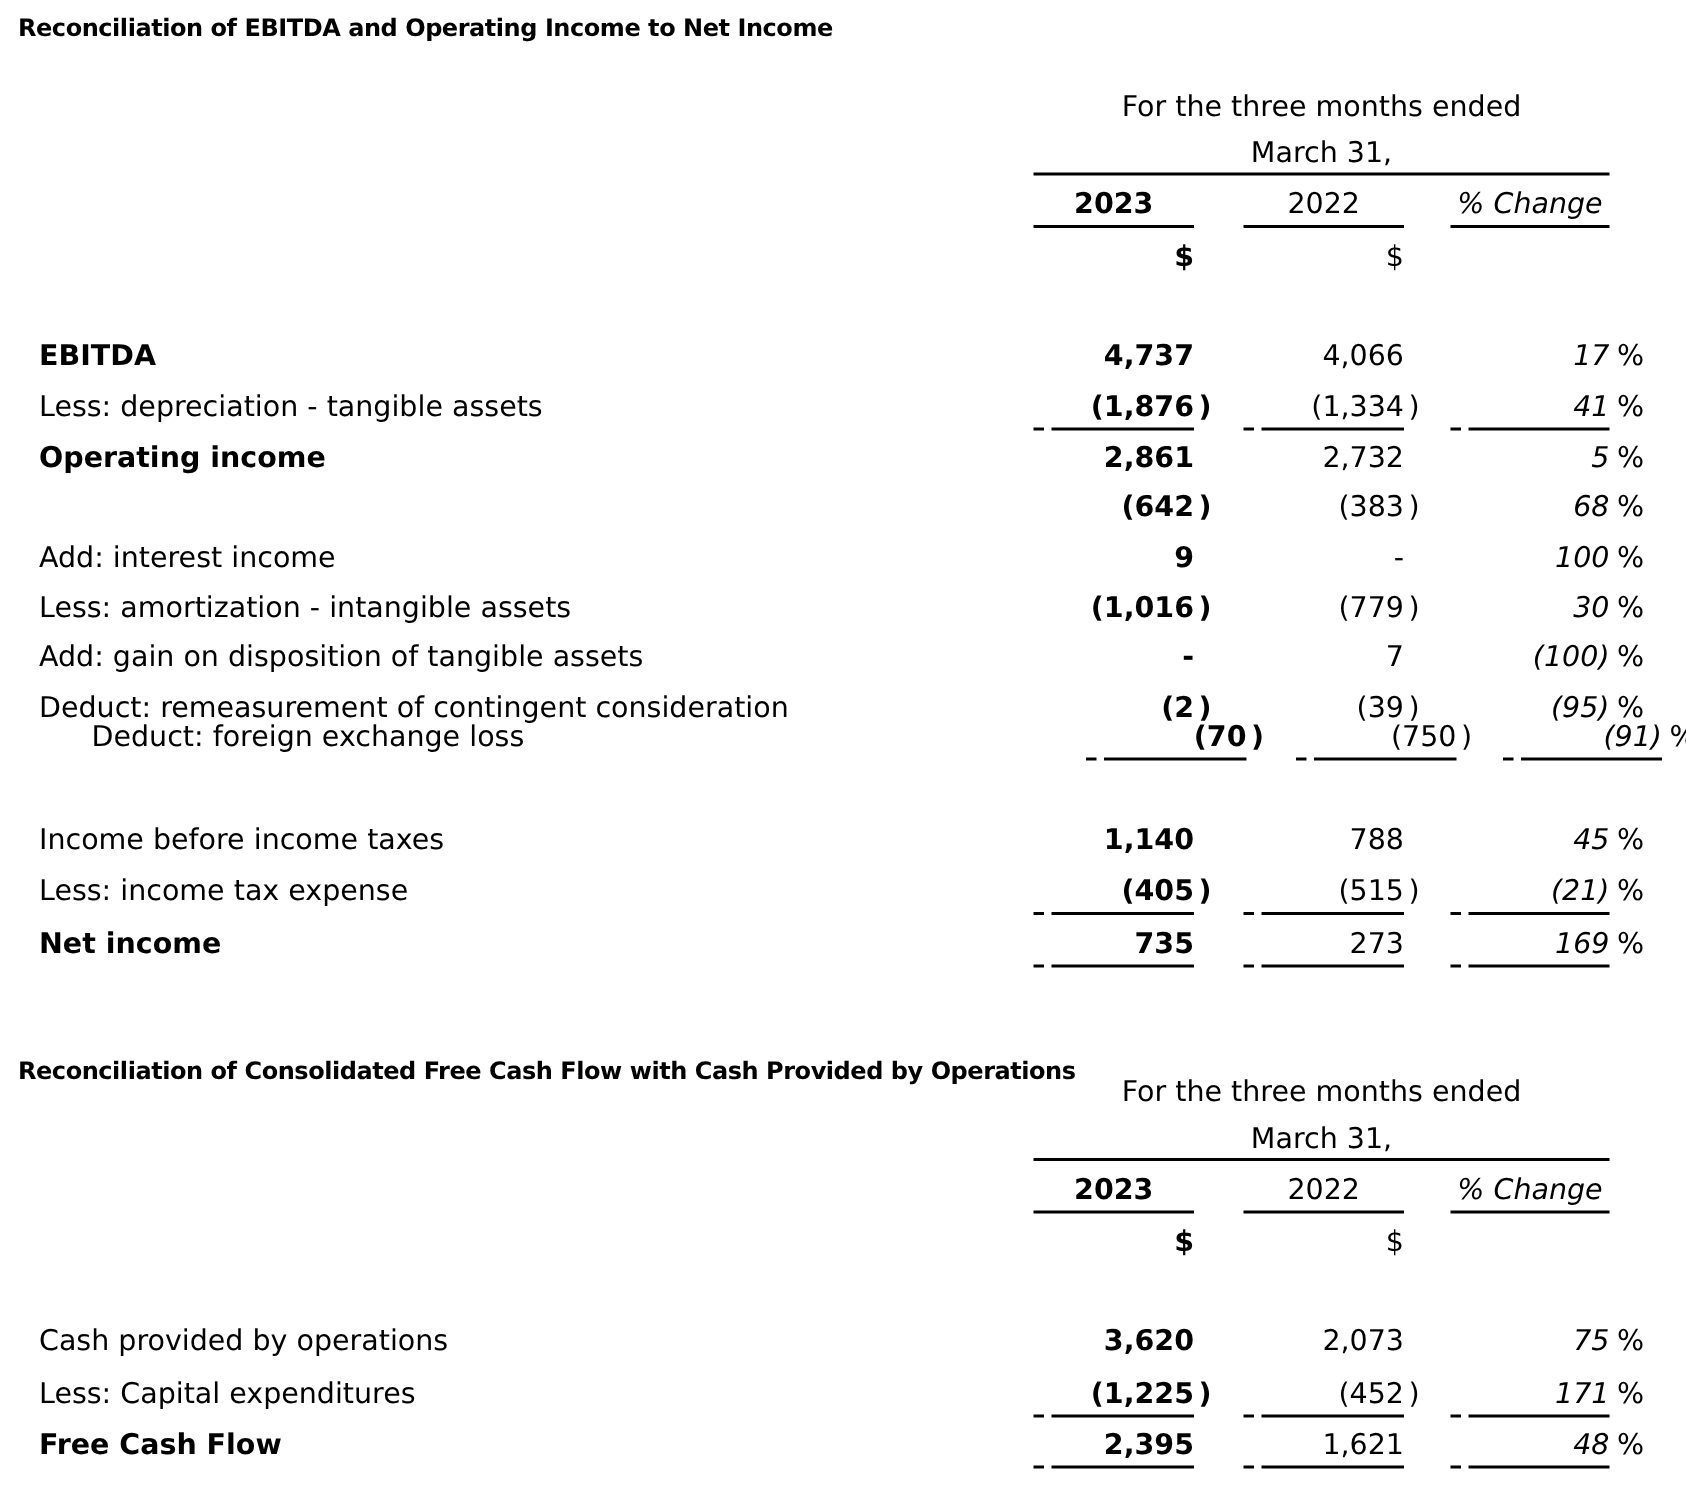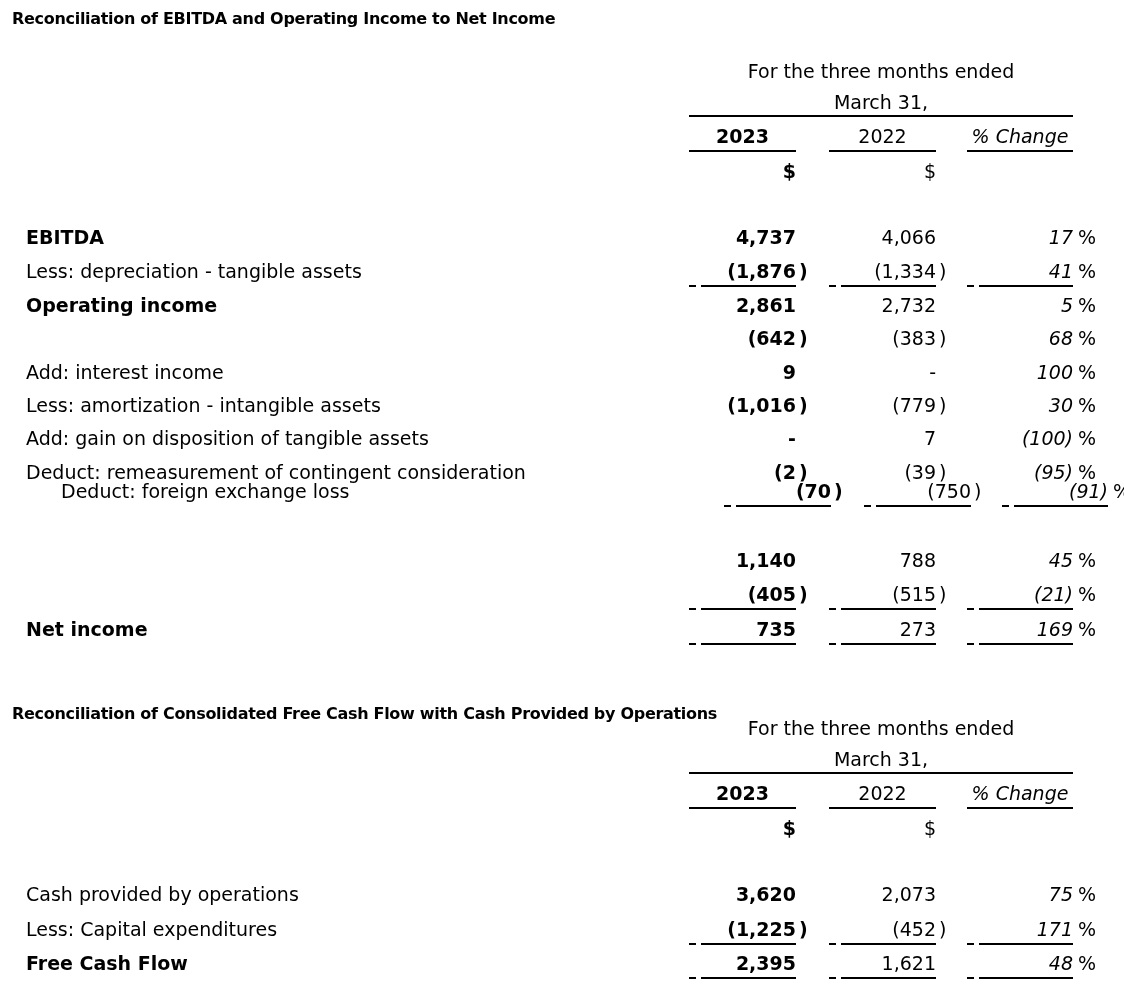--- a/index.html
+++ b/index.html
@@ -125,28 +125,30 @@
         <div class="cell c3">(91)</div>
         <div class="pct">%</div>
         <div class="dash" style="left: 689px; top: 25px;"></div>
         <div class="ul" style="left: 701px; width: 95px; top: 25px;"></div>
         <div class="dash" style="left: 829px; top: 25px;"></div>
         <div class="ul" style="left: 841px; width: 95px; top: 25px;"></div>
         <div class="dash" style="left: 967px; top: 25px;"></div>
         <div class="ul" style="left: 979px; width: 94px; top: 25px;"></div>
       </div>
       <div class="row" style="top: 549px;">
+        <div class="label">Income before income taxes</div>
         <div class="cell c1 bold">1,140</div>
         <div class="paren p1 bold"></div>
         <div class="cell c2">788</div>
         <div class="paren p2"></div>
         <div class="cell c3">45</div>
         <div class="pct">%</div>
       </div>
       <div class="row" style="top: 583px;">
+        <div class="label">Less: income tax expense</div>
         <div class="cell c1 bold">(405</div>
         <div class="paren p1 bold">)</div>
         <div class="cell c2">(515</div>
         <div class="paren p2">)</div>
         <div class="cell c3">(21)</div>
         <div class="pct">%</div>
         <div class="dash" style="left: 689px; top: 25px;"></div>
         <div class="ul" style="left: 701px; width: 95px; top: 25px;"></div>
         <div class="dash" style="left: 829px; top: 25px;"></div>
         <div class="ul" style="left: 841px; width: 95px; top: 25px;"></div>

